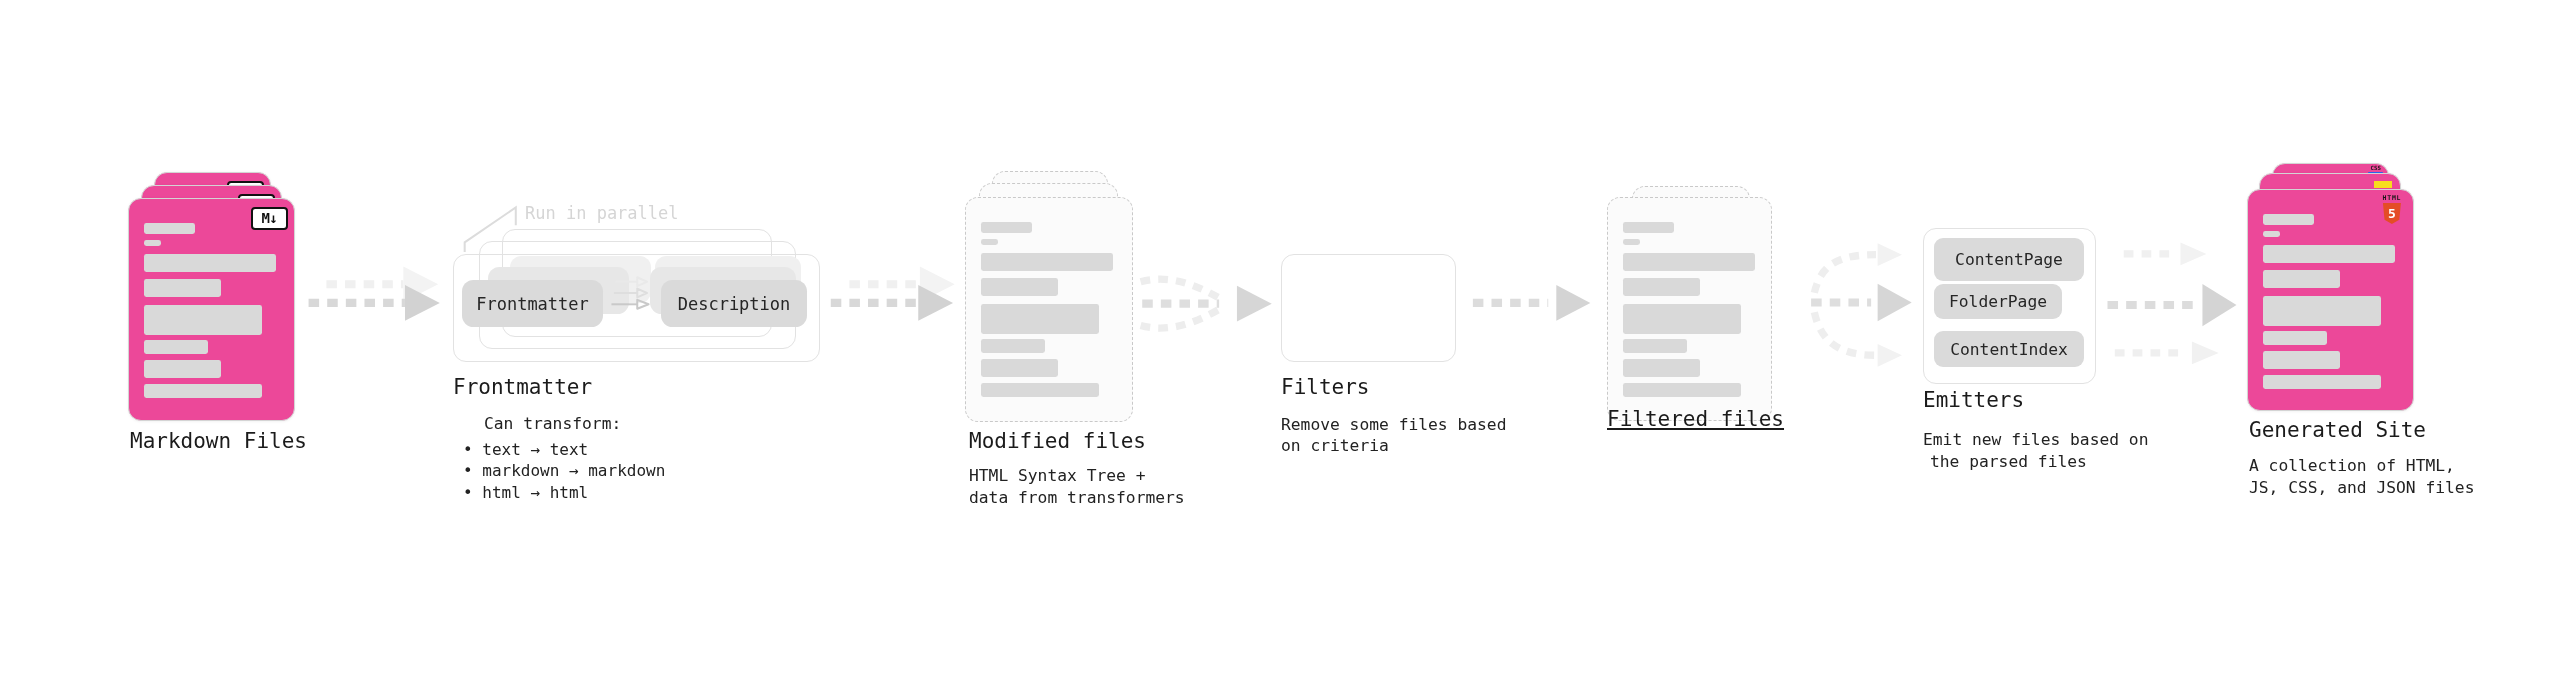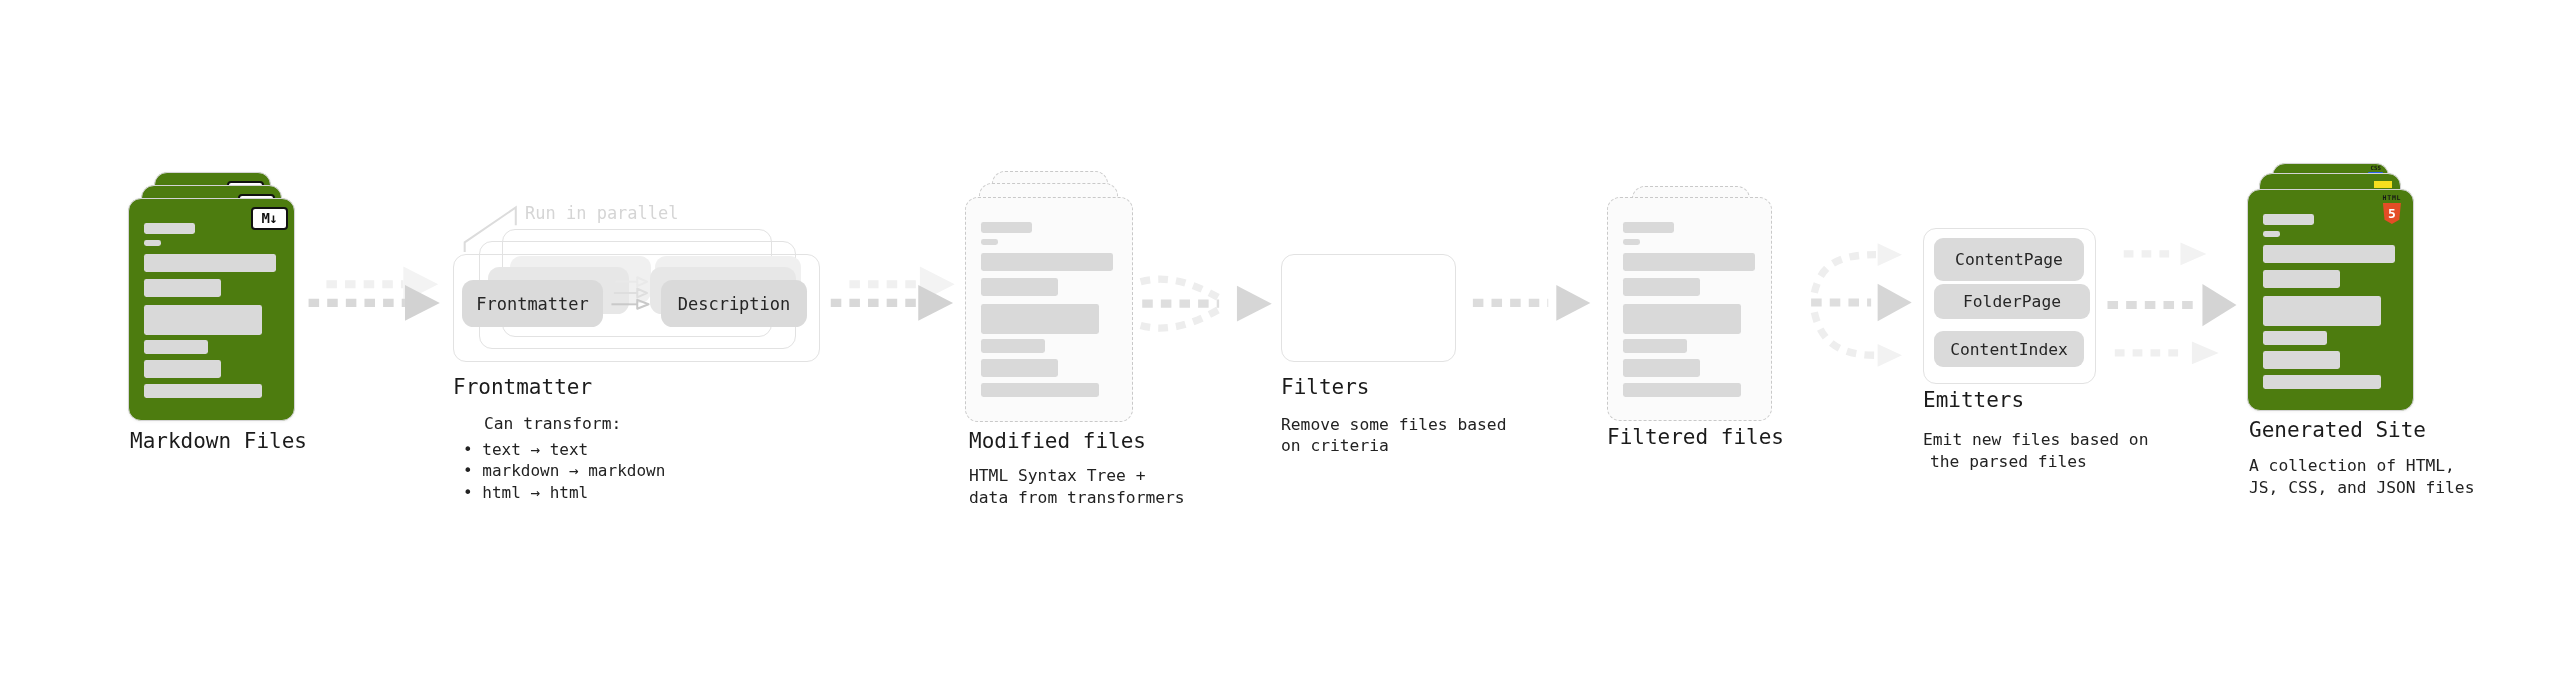--- a/index.html
+++ b/index.html
@@ -1,21 +1,21 @@
 <!DOCTYPE html>
 <html style="font-size:13px"><head>
 <meta charset="utf-8">
 <style>
   html,body{margin:0;padding:0;background:#ffffff;}
   .canvas{position:relative;width:2576px;height:681px;background:#ffffff;overflow:hidden;
           font-family:"DejaVu Sans Mono","Liberation Mono",monospace;color:#1c1c1c;}
   .abs{position:absolute;}
 
   
-  .doc-card{position:absolute;border-radius:13px;background:#4d7c0f;border:1.6px solid #d4d4d4;
+  .doc-card{position:absolute;border-radius:13px;background:#ec4899;border:1.6px solid #d4d4d4;
             box-shadow:0 0.8px 2.4px rgba(0,0,0,0.05);}
   .doc-card.dashed{border:1.6px dashed #c9c9c9;background:#fbfbfb;box-shadow:none;}
   .bar{position:absolute;left:15.4px;background:#d9d9d9;border-radius:2.4px;}
 
   
   .md-badge{position:absolute;top:8.1px;right:6.5px;width:32.5px;height:18.7px;background:#ffffff;
             border:2.4px solid #111;border-radius:4.1px;display:flex;align-items:center;justify-content:center;
             font-weight:bold;font-size:14px;letter-spacing:-0.8px;color:#111;}
 
   
@@ -160,34 +160,34 @@
   <div class="doc-card dashed" style="left:1607px;top:197px;width:163px;height:222px;">
     <div class="bar" style="top:24.4px;width:51px;height:10.6px;"></div>
     <div class="bar" style="top:41px;width:17px;height:5.7px;"></div>
     <div class="bar" style="top:55px;width:132px;height:18px;"></div>
     <div class="bar" style="top:80px;width:77px;height:18px;"></div>
     <div class="bar" style="top:106px;width:118px;height:30px;"></div>
     <div class="bar" style="top:141px;width:64px;height:14px;"></div>
     <div class="bar" style="top:161px;width:77px;height:18px;"></div>
     <div class="bar" style="top:185px;width:118px;height:14px;"></div>
   </div>
-  <div class="stage-title" style="left:1607px;top:425px;">Filtered files</div>
+  <div class="stage-title" style="left:1607px;top:407px;text-decoration:underline;">Filtered files</div>
 
   <svg class="abs" style="left:1806px;top:236px;" width="110" height="142" viewBox="0 0 135 175">
     <path d="M 10,70 C 18,35 40,23 86,23" fill="none" stroke="#eeeeee" stroke-width="9" stroke-dasharray="12 10"></path>
     <polygon points="88,9 118,23 88,37" fill="#f2f2f2"></polygon>
     <path d="M 10,94 C 18,130 40,147 86,147" fill="none" stroke="#eeeeee" stroke-width="9" stroke-dasharray="12 10"></path>
     <polygon points="88,133 118,147 88,161" fill="#f2f2f2"></polygon>
     <line x1="6" y1="82" x2="80" y2="82" stroke="#dedede" stroke-width="10" stroke-dasharray="13 10"></line>
     <polygon points="88,59 130,82 88,105" fill="#d6d6d6"></polygon>
   </svg>
 
   <div class="frame opaque" style="left:1923px;top:228px;width:171px;height:154px;"></div>
   <div class="pill small" style="left:1934px;top:238px;width:150px;height:43px;">ContentPage</div>
-  <div class="pill small" style="left:1934px;top:284px;width:156px;height:35px;">FolderPage</div>
+  <div class="pill small" style="left:1934px;top:284px;width:128px;height:35px;">FolderPage</div>
   <div class="pill small" style="left:1934px;top:331px;width:150px;height:36px;">ContentIndex</div>
   <div class="stage-title" style="left:1923px;top:388px;">Emitters</div>
   <div class="stage-desc" style="left:1923px;top:430px;">Emit new files based on</div>
   <div class="stage-desc" style="left:1923px;top:452px;margin-left:7px;">the parsed files</div>
 
   <svg class="abs" style="left:2101px;top:232px;" width="142" height="142" viewBox="0 0 175 175">
     <line x1="28" y1="27" x2="85" y2="27" stroke="#f0f0f0" stroke-width="9" stroke-dasharray="12 10"></line>
     <polygon points="98,13 130,27 98,41" fill="#f2f2f2"></polygon>
     <line x1="8" y1="90" x2="118" y2="90" stroke="#dcdcdc" stroke-width="10" stroke-dasharray="13 10"></line>
     <polygon points="125,64 167,90 125,116" fill="#d4d4d4"></polygon>

